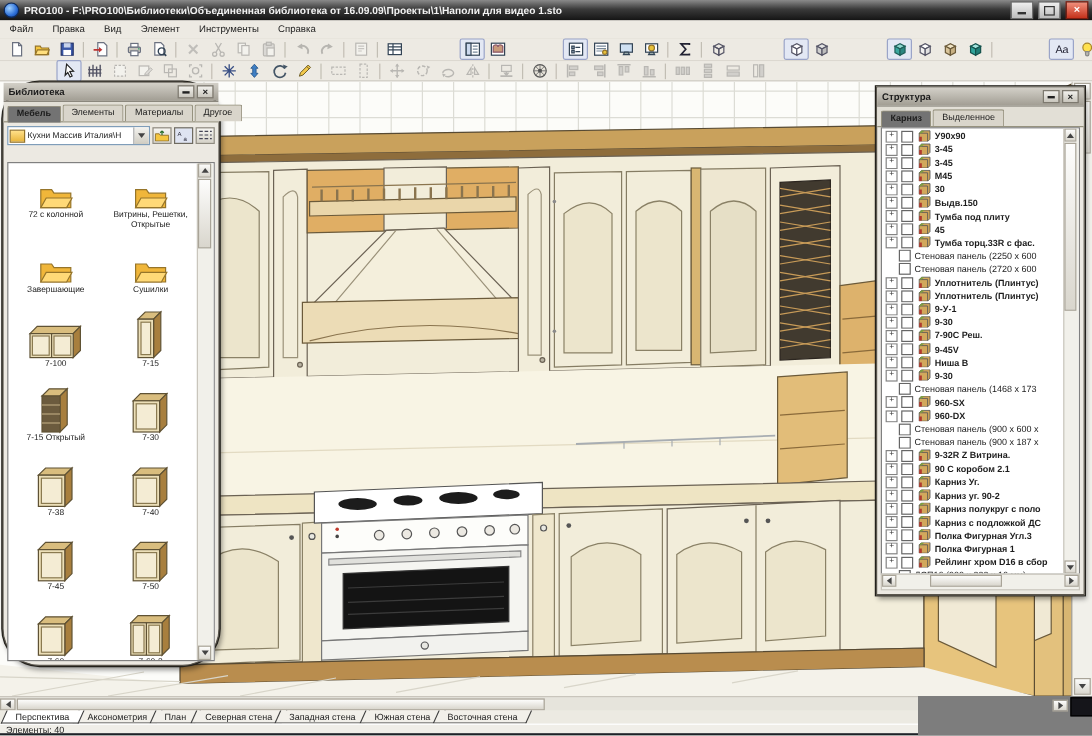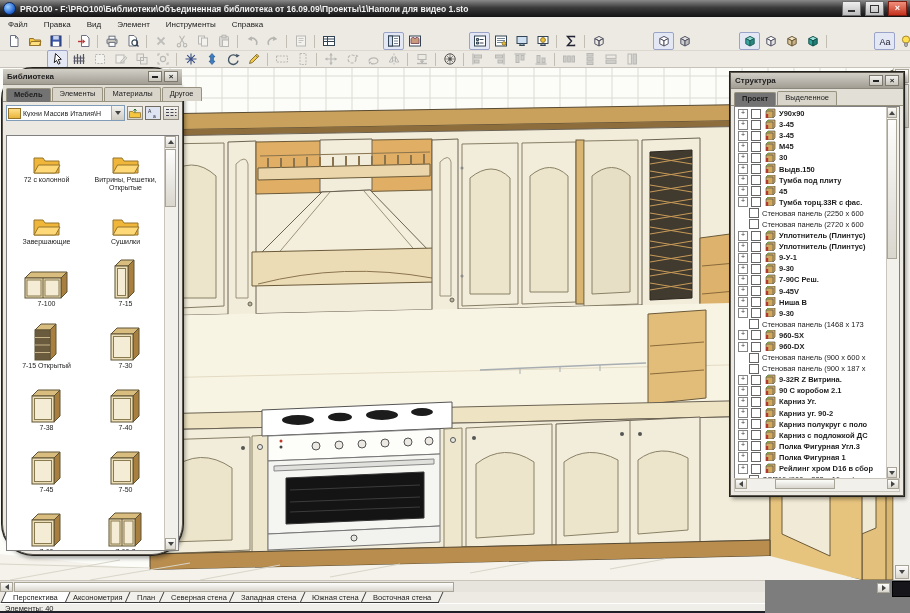--- a/index.html
+++ b/index.html
@@ -947,21 +947,21 @@
   <div class="palette" id="structure">
     <div class="pal-title">
       <span>Структура</span>
         <span class="sp"></span>
       <span class="pal-btn">
           <span class="bar"></span>
         </span>
       <span class="pal-btn">×</span>
     </div>
     <div class="pal-tabs" id="str-tabs">
-        <span class="pal-tab active">Проект</span>
+        <span class="pal-tab active">Карниз</span>
         <span class="pal-tab">Выделенное</span>
       </div>
     <div class="tree-wrap">
       <div class="tree" id="tree">
           <div class="tree-row">
             <span class="exp">+</span>
             <span class="chk"></span>
             <span><svg width="12" height="10" viewBox="0 0 12 10">
                 <path d="M2 3l2-2h7v7l-2 2H2z" fill="#d2a85c" stroke="#555" stroke-width=".7"></path>
                 <path d="M2 3h7v7" fill="none" stroke="#555" stroke-width=".7"></path>

